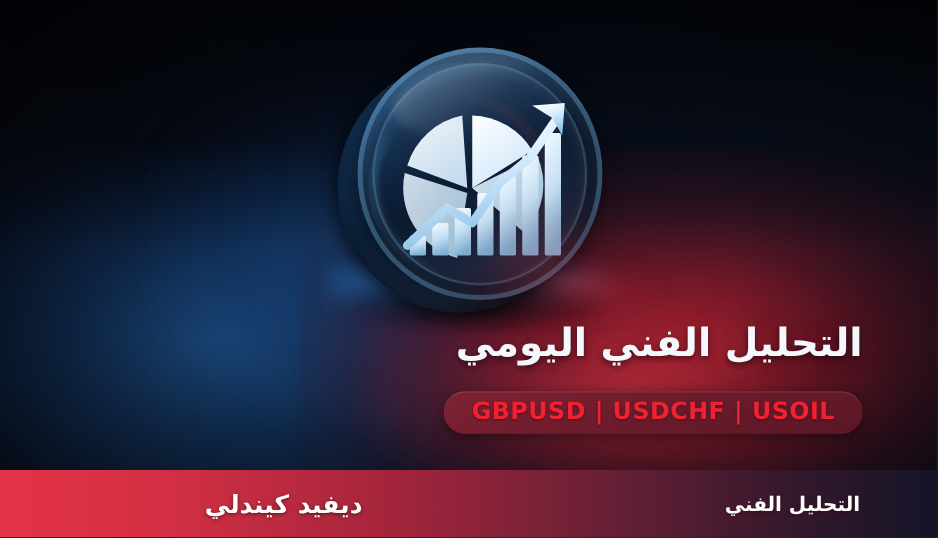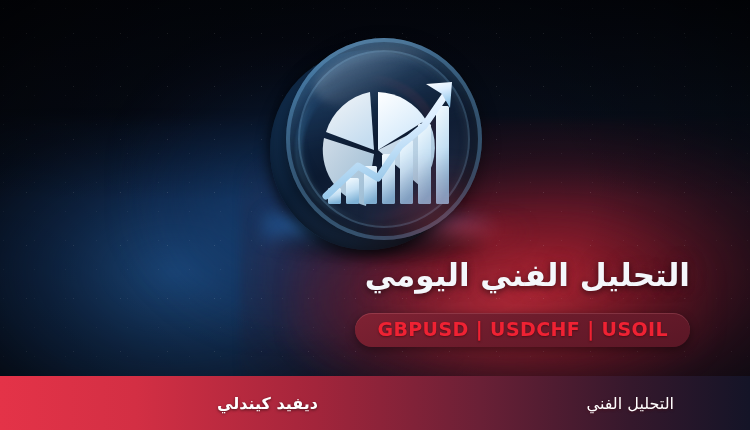--- a/index.html
+++ b/index.html
@@ -333,33 +333,33 @@
         #a3253b 42%,
         #6a2036 64%,
         #35182c 84%,
         #141427 100%);
     display: flex;
     align-items: center;
     direction: rtl;
   }
   .bar-right-text {
     position: absolute;
-    right: 76px;
+    right: 62px;
     color: #ffffff;
     font-size: 16px;
-    font-weight: 400;
+    font-weight: 700;
     letter-spacing: 0px;
     text-shadow: 0 1px 3px rgba(80,0,10,0.45);
     white-space: nowrap;
   }
   .bar-center-text {
     position: absolute;
-    right: 432px;
+    right: 460px;
     color: #ffffff;
-    font-size: 16px;
+    font-size: 20px;
     font-weight: 700;
     letter-spacing: 0px;
     text-shadow: 0 1px 3px rgba(0,0,0,0.55);
     white-space: nowrap;
   }
 </style>
 </head>
 <body>
 
 <div class="banner">

